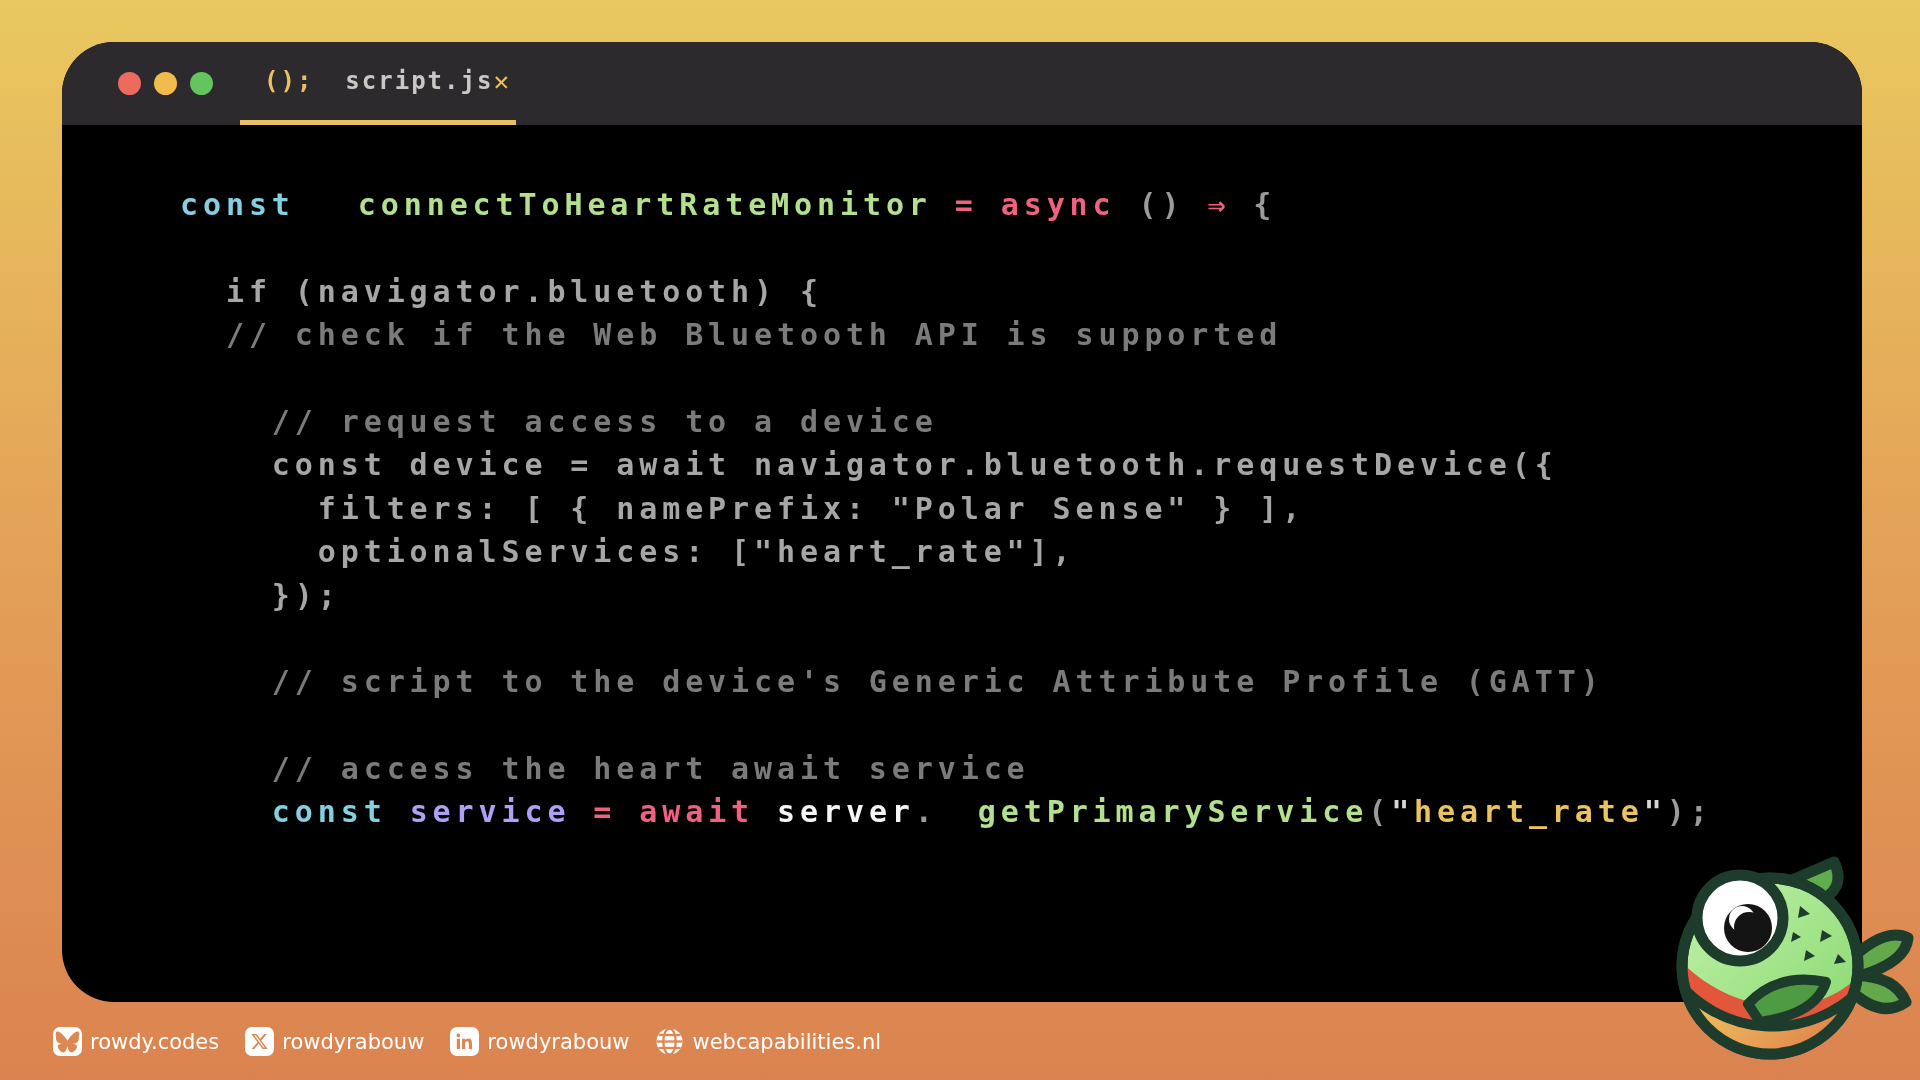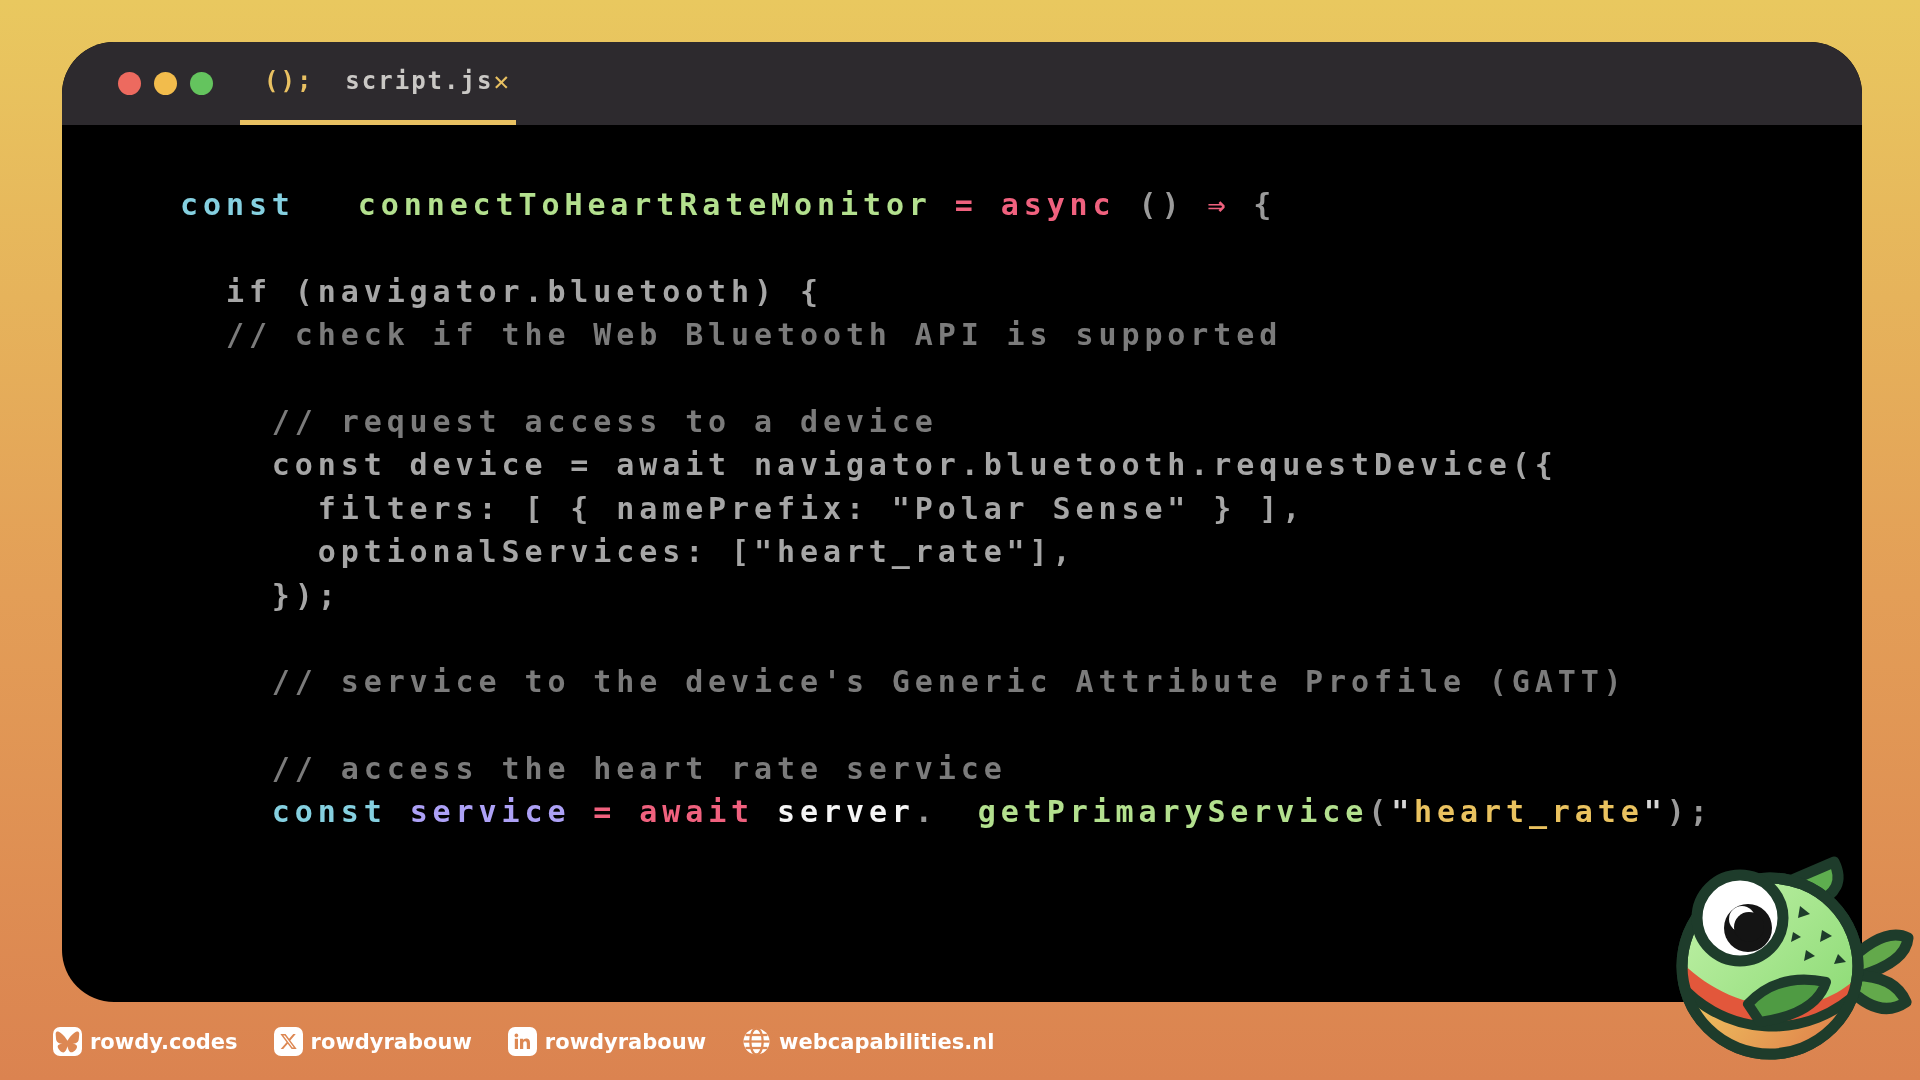--- a/index.html
+++ b/index.html
@@ -40,22 +40,22 @@
   .tok-accent{color:var(--syntax-accent);}
   .tok-punct{color:var(--syntax-punct);}
   .tok-comment{color:var(--syntax-comment);}
   .tok-dim{color:var(--syntax-dim);}
   .tok-string{color:var(--syntax-string);}
   .tok-quote{color:var(--syntax-quote);}
   .tok-variable{color:var(--syntax-variable);}
   .tok-white{color:var(--syntax-white);}
   .footer{
     position:absolute;left:53px;bottom:24px;z-index:20;
-    display:flex;align-items:center;gap:36px;
-    font-family:"DejaVu Sans",sans-serif;font-size:21px;font-weight:700;
+    display:flex;align-items:center;gap:26px;
+    font-family:"DejaVu Sans",sans-serif;font-size:21px;font-weight:400;
     color:var(--footer-text);
   }
   .footer-item{display:flex;align-items:center;gap:8px;cursor:pointer;}
   .footer-item svg{display:block;}
   .tile{fill:var(--footer-icon-bg);}
   .glyph{fill:var(--footer-icon-glyph);}
   .glyph-stroke{stroke:var(--footer-icon-glyph);fill:none;}
   .mascot{position:absolute;left:1648px;top:842px;width:268px;height:240px;z-index:30;}
 </style>
 </head>
@@ -80,23 +80,23 @@
         <div class="code-line"> </div>
         <div class="code-line"><span class="tok-dim">  if (navigator.bluetooth) {</span></div>
         <div class="code-line"><span class="tok-comment">  // check if the Web Bluetooth API is supported</span></div>
         <div class="code-line"> </div>
         <div class="code-line"><span class="tok-comment">    // request access to a device</span></div>
         <div class="code-line"><span class="tok-dim">    const device = await navigator.bluetooth.requestDevice({</span></div>
         <div class="code-line"><span class="tok-dim">      filters: [ { namePrefix: "Polar Sense" } ],</span></div>
         <div class="code-line"><span class="tok-dim">      optionalServices: ["heart_rate"],</span></div>
         <div class="code-line"><span class="tok-dim">    });</span></div>
         <div class="code-line"> </div>
-        <div class="code-line"><span class="tok-comment">    // service to the device's Generic Attribute Profile (GATT)</span></div>
+        <div class="code-line"><span class="tok-comment">    // script to the device's Generic Attribute Profile (GATT)</span></div>
         <div class="code-line"> </div>
-        <div class="code-line"><span class="tok-comment">    // access the heart rate service</span></div>
+        <div class="code-line"><span class="tok-comment">    // access the heart await service</span></div>
         <div class="code-line"><span class="tok-punct">    </span><span class="tok-keyword">const </span><span class="tok-variable">service</span><span class="tok-punct"> </span><span class="tok-accent">= await</span><span class="tok-punct"> </span><span class="tok-white">server</span><span class="tok-punct">.</span><span class="tok-function">getPrimaryService</span><span class="tok-punct">(</span><span class="tok-quote">"</span><span class="tok-string">heart_rate</span><span class="tok-quote">"</span><span class="tok-punct">);</span></div>
       </div>
   </div>
 </div>
 
 <svg class="mascot" viewBox="0 0 268 240" aria-hidden="true">
   <defs>
     <linearGradient id="bodyG" x1="0" y1="0" x2="1" y2="1">
       <stop offset="0" stop-color="#c3f2aa"></stop>
         <stop offset="1" stop-color="#84d76d"></stop>

